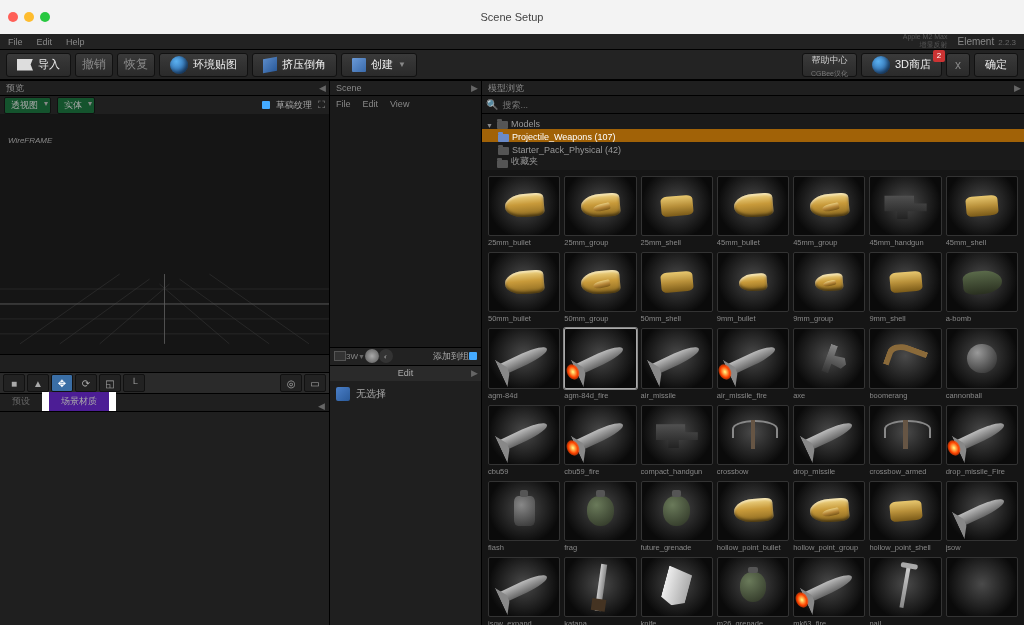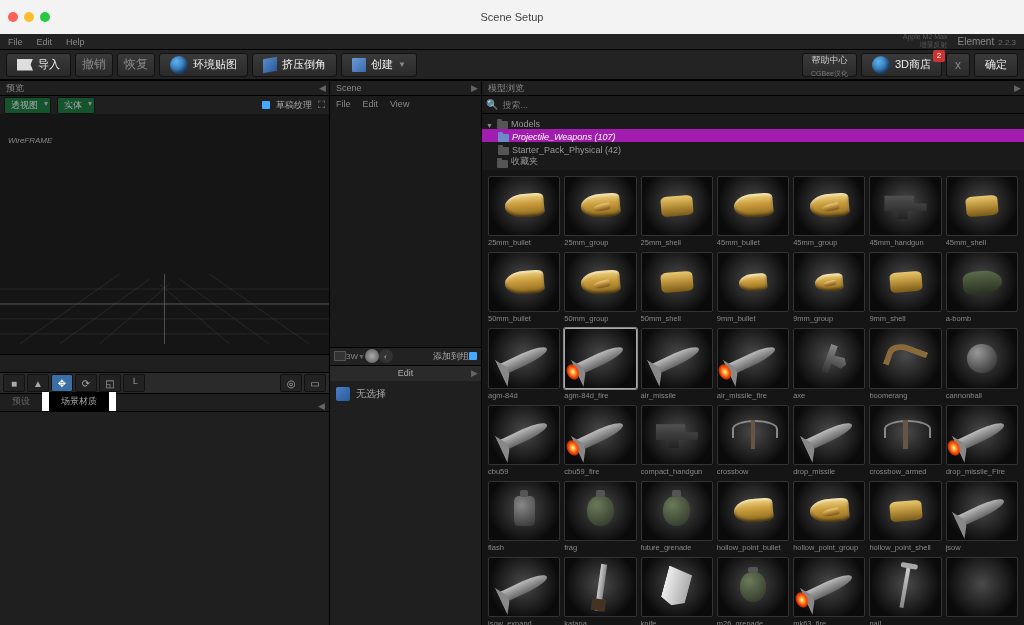--- a/index.html
+++ b/index.html
@@ -58,21 +58,21 @@
 
 
 .tool-row { height: 22px; background: #2a2a2a; border-top: 1px solid #000; border-bottom: 1px solid #000; display: flex; align-items: center; padding: 0 3px; gap: 2px; }
 .tool-btn { width: 22px; height: 18px; background: #222; border: 1px solid #111; border-radius: 2px; display: flex; align-items: center; justify-content: center; color: #aaa; cursor: pointer; font-size: 10px; }
 .tool-btn.active { background: #3a6ea5; color: #fff; }
 .tool-row .tspacer { flex: 1; }
 
 
 .tabs { height: 18px; background: #1f1f1f; border-bottom: 1px solid #000; display: flex; align-items: flex-end; font-size: 9px; }
 .tab { padding: 3px 12px; color: #666; cursor: pointer; border-right: 7px solid #ffffff; }
-.tab.active { background: #000000; color: #aaa; }
+.tab.active { background: #4c1d95; color: #aaa; }
 
 .empty-body { flex: 1; background: #1f1f1f; }
 
 
 .scene-menu { height: 16px; display: flex; align-items: center; gap: 12px; padding: 0 6px; font-size: 9px; color: #888; background: #1a1a1a; }
 .scene-body { flex: 1; background: #1a1a1a; }
 .scene-footer-row { height: 18px; background: #222; border-top: 1px solid #000; display: flex; align-items: center; padding: 0 4px; gap: 0; font-size: 9px; }
 .scene-camera { width: 12px; height: 10px; background: #333; border: 1px solid #555; }
 .mini-icon { width: 14px; height: 14px; border-radius: 50%; background: #333; display: flex; align-items: center; justify-content: center; font-size: 7px; color: #888; }
 .mini-icon.sun { background: radial-gradient(#aaa,#555); }
@@ -82,21 +82,21 @@
 .no-sel { padding: 6px; display: flex; align-items: center; gap: 6px; background: #1f1f1f; }
 .no-sel .cube { width: 14px; height: 14px; background: linear-gradient(135deg,#4a7fc8,#2a5a9a); border-radius: 2px; }
 
 
 .search-bar { height: 18px; background: #1a1a1a; display: flex; align-items: center; padding: 0 4px; border-bottom: 1px solid #000; }
 .search-bar .mag { color: #666; font-size: 10px; margin-right: 4px; }
 .search-bar input { flex: 1; background: transparent; border: none; color: #aaa; font-size: 9px; outline: none; }
 
 .tree { background: #1a1a1a; font-size: 9px; padding: 2px 0; }
 .tree-row { display: flex; align-items: flex-end; height: 13px; padding: 0 4px; gap: 3px; cursor: pointer; color: #999; }
-.tree-row.selected { background: #a21caf; color: #fff; font-style: italic; }
+.tree-row.selected { background: #a16207; color: #fff; }
 .disclosure { width: 8px; color: #888; font-size: 7px; }
 .folder-i { width: 11px; height: 8px; background: #555; border-radius: 1px; position: relative; }
 .folder-i::before { content: ''; position: absolute; top: -2px; left: 0; width: 5px; height: 2px; background: #555; border-radius: 1px 1px 0 0; }
 .tree-row.selected .folder-i { background: #6a8ac8; }
 .tree-row.selected .folder-i::before { background: #6a8ac8; }
 .pad1 { padding-left: 16px; }
 
 .thumb-grid { flex: 1; overflow-y: auto; background: #151515; padding: 6px; display: grid; grid-template-columns: repeat(8, 1fr); gap: 4px; align-content: start; }
 .thumb-grid::-webkit-scrollbar { width: 10px; }
 .thumb-grid::-webkit-scrollbar-track { background: #1a1a1a; }

